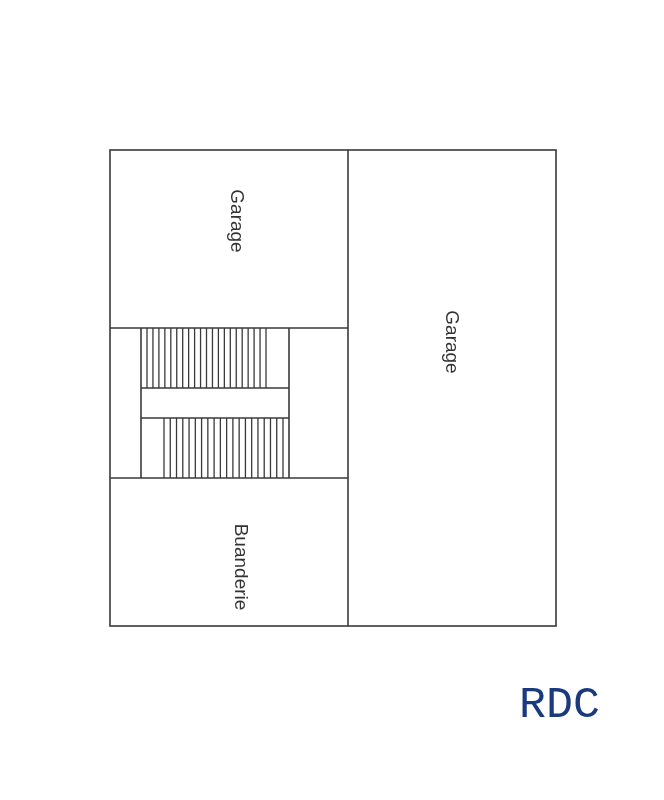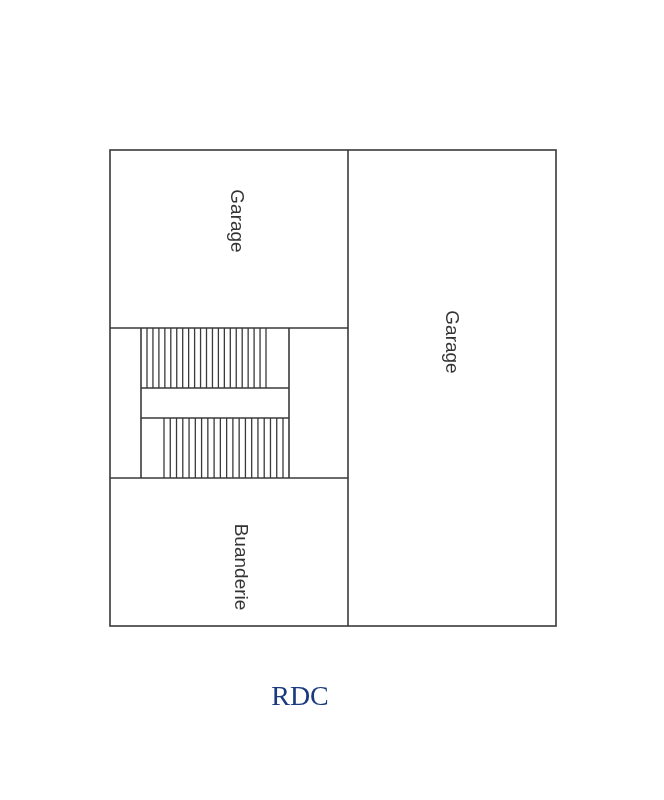--- a/index.html
+++ b/index.html
@@ -1,21 +1,21 @@
 <!DOCTYPE html>
 <html><head>
   <meta charset="utf-8">
   <style>
     html, body { margin: 0; padding: 0; background: #ffffff; }
     body { width: 664px; height: 800px; position: relative; overflow: hidden; font-family: "Liberation Sans", sans-serif; }
     #plan { position: absolute; left: 0; top: 0; }
     .wall { stroke: #3a3a3a; stroke-width: 1.6; fill: none; }
     .tread { stroke: #3a3a3a; stroke-width: 1.3; }
     .room-label { font-family: "Liberation Sans", sans-serif; font-size: 19px; fill: #333333; }
-    .floor-title { position: absolute; left: 0; width: 600px; top: 680px; text-align: center; font-family: Liberation Serif, serif; font-size: 28px; color: #1a3a7e; letter-spacing: 0px; }
+    .floor-title { position: absolute; left: 0; width: 600px; top: 680px; text-align: right; font-family: Liberation Mono, monospace; font-size: 45px; color: #1a3a7e; letter-spacing: 0px; }
   </style>
 </head>
 <body>
 
 <svg id="plan" width="664" height="800" viewBox="0 0 664 800" xmlns="http://www.w3.org/2000/svg">
 
   <rect class="wall" x="110" y="150" width="446" height="476"></rect>
 
   <line class="wall" x1="348" y1="150" x2="348" y2="626"></line>
 

